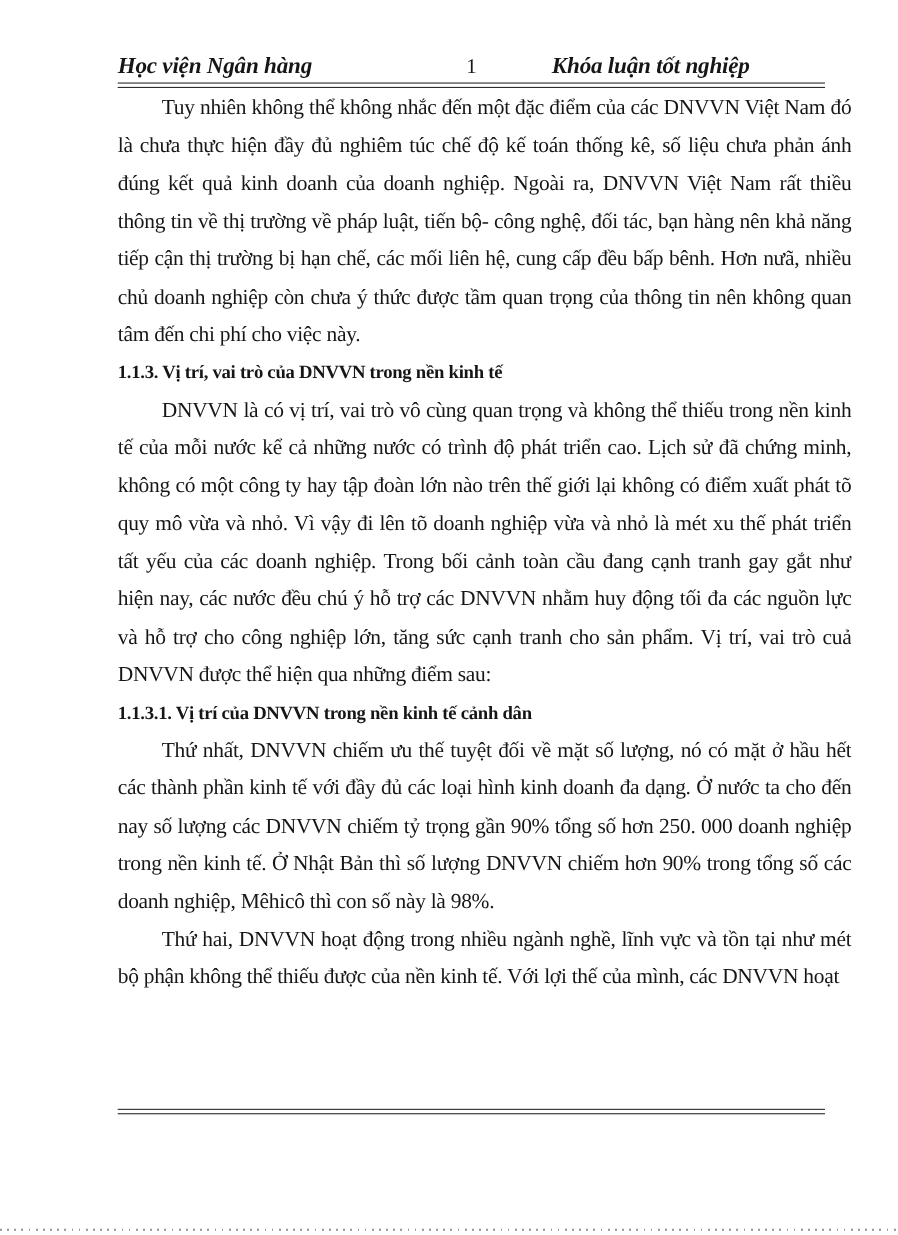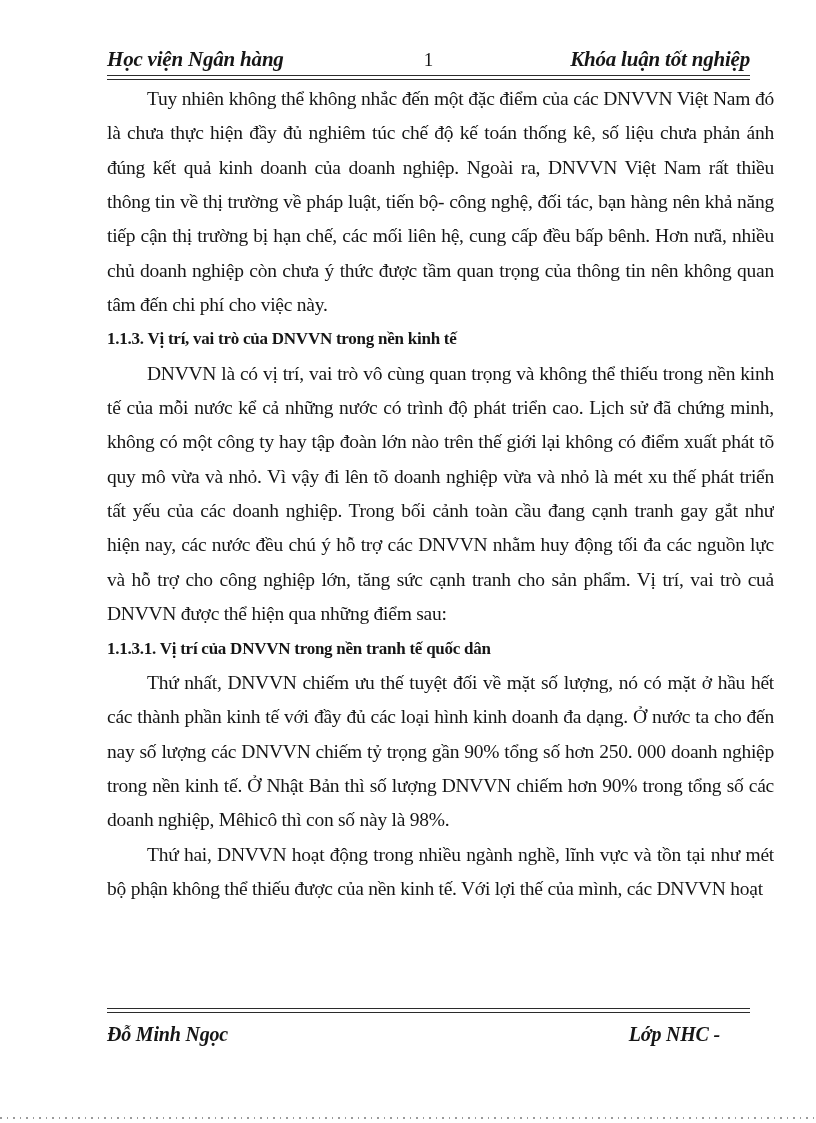--- a/index.html
+++ b/index.html
@@ -22,21 +22,21 @@
     padding-top: 47px;
     display: flex;
     align-items: baseline;
     font-size: 21px;
     font-weight: 700;
     font-style: italic;
     letter-spacing: -0.2px;
   }
   .doc-header .h-left  { flex: 1; text-align: left; }
   .doc-header .h-center{ flex: 0 0 auto; font-weight: 400; font-style: normal; font-size: 19px; }
-  .doc-header .h-right { flex: 1; text-align: right; }
+  .doc-header .h-right { flex: 1; text-align: center; }
   .header-rule {
     margin: 3px 66px 0 107px;
     height: 3px;
     border-top: 1.8px solid #2b2b2b;
     border-bottom: 1.2px solid #2b2b2b;
   }
   
   .doc-body {
     margin: 2px 42px 0 107px;
     font-size: 19.5px;
@@ -104,29 +104,25 @@
     <span class="h-center">1</span>
     <span class="h-right">Khóa luận tốt nghiệp</span>
   </header>
 
   <div class="header-rule"></div>
 
   <main class="doc-body" id="doc-body">
       <p class="paragraph">Tuy nhiên không thể không nhắc đến một đặc điểm của các DNVVN Việt Nam đó là chưa thực hiện đầy đủ nghiêm túc chế độ kế toán thống kê, số liệu chưa phản ánh đúng kết quả kinh doanh của doanh nghiệp. Ngoài ra, DNVVN Việt Nam rất thiều thông tin về thị trường về pháp luật, tiến bộ- công nghệ, đối tác, bạn hàng nên khả năng tiếp cận thị trường bị hạn chế, các mối liên hệ, cung cấp đều bấp bênh. Hơn nưã, nhiều chủ doanh nghiệp còn chưa ý thức được tầm quan trọng của thông tin nên không quan tâm đến chi phí cho việc này.</p>
       <h2 class="heading">1.1.3. Vị trí, vai trò của DNVVN trong nền kinh tế</h2>
       <p class="paragraph">DNVVN là có vị trí, vai trò vô cùng quan trọng và không thể thiếu trong nền kinh tế của mỗi nước kể cả những nước có trình độ phát triển cao. Lịch sử đã chứng minh, không có một công ty hay tập đoàn lớn nào trên thế giới lại không có điểm xuất phát tõ quy mô vừa và nhỏ. Vì vậy đi lên tõ doanh nghiệp vừa và nhỏ là mét xu thế phát triển tất yếu của các doanh nghiệp. Trong bối cảnh toàn cầu đang cạnh tranh gay gắt như hiện nay, các nước đều chú ý hỗ trợ các DNVVN nhằm huy động tối đa các nguồn lực và hỗ trợ cho công nghiệp lớn, tăng sức cạnh tranh cho sản phẩm. Vị trí, vai trò cuả DNVVN được thể hiện qua những điểm sau:</p>
-      <h2 class="heading">1.1.3.1. Vị trí của DNVVN trong nền tranh tế quốc dân</h2>
+      <h2 class="heading">1.1.3.1. Vị trí của DNVVN trong nền kinh tế cảnh dân</h2>
       <p class="paragraph">Thứ nhất, DNVVN chiếm ưu thế tuyệt đối về mặt số lượng, nó có mặt ở hầu hết các thành phần kinh tế với đầy đủ các loại hình kinh doanh đa dạng. Ở nước ta cho đến nay số lượng các DNVVN chiếm tỷ trọng gần 90% tổng số hơn 250. 000 doanh nghiệp trong nền kinh tế. Ở Nhật Bản thì số lượng DNVVN chiếm hơn 90% trong tổng số các doanh nghiệp, Mêhicô thì con số này là 98%.</p>
       <p class="paragraph">Thứ hai, DNVVN hoạt động trong nhiều ngành nghề, lĩnh vực và tồn tại như mét bộ phận không thể thiếu được của nền kinh tế. Với lợi thế của mình, các DNVVN hoạt</p>
     </main>
 
   <div class="footer-rule"></div>
 
   <footer class="doc-footer">
-    <div class="f-line1">
-      <span class="f-author">Đỗ Minh Ngọc</span>
-      <span class="f-class">Lớp NHC -</span>
-    </div>
   </footer>
 
   <div class="page-break-dots"></div>
 
 </div>
 
 </body></html>

